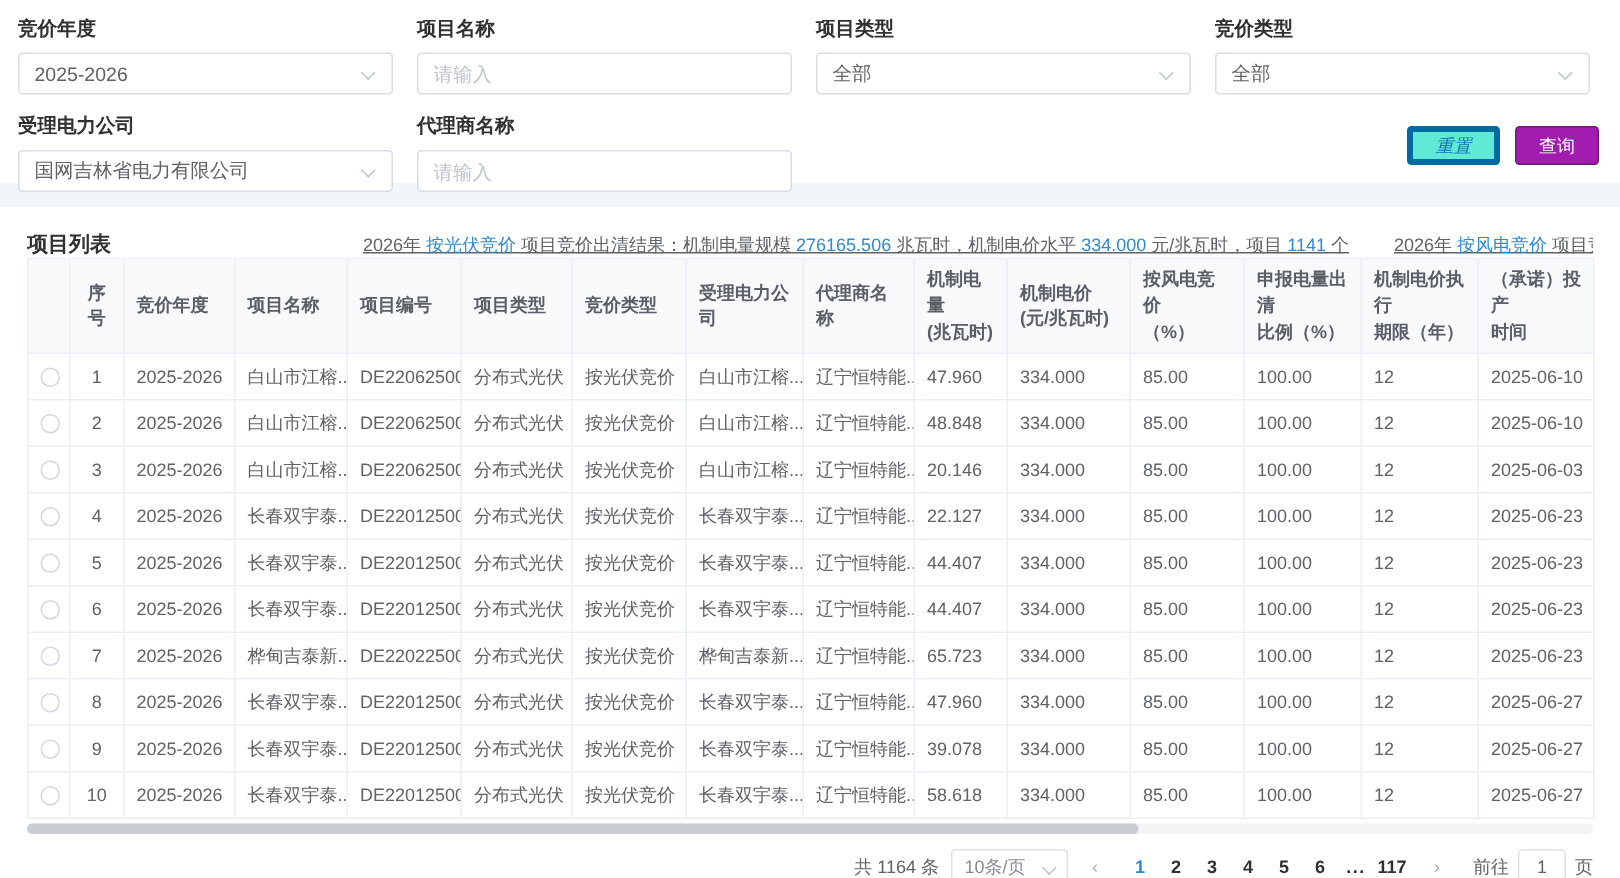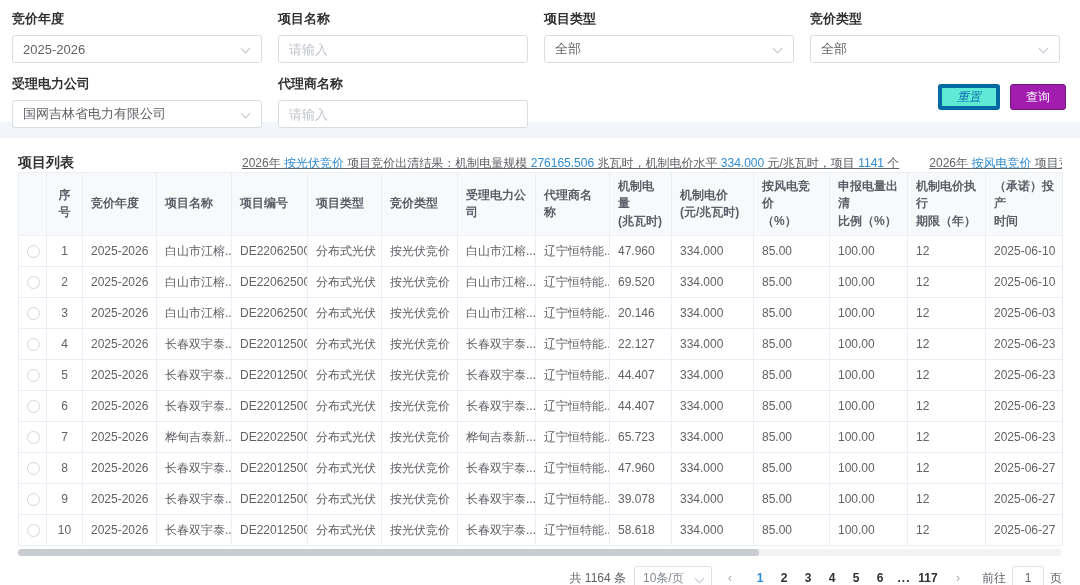--- a/index.html
+++ b/index.html
@@ -197,21 +197,21 @@
           <tr>
             <td class="c-center"><span class="radio"></span></td>
             <td class="c-center">2</td>
             <td>2025-2026</td>
             <td>白山市江榕...</td>
             <td>DE22062500...</td>
             <td>分布式光伏</td>
             <td>按光伏竞价</td>
             <td>白山市江榕...</td>
             <td>辽宁恒特能...</td>
-            <td>69.520</td>
+            <td>48.848</td>
             <td>334.000</td>
             <td>85.00</td>
             <td>100.00</td>
             <td>12</td>
             <td>2025-06-10</td>
           </tr>
           <tr>
             <td class="c-center"><span class="radio"></span></td>
             <td class="c-center">3</td>
             <td>2025-2026</td>

